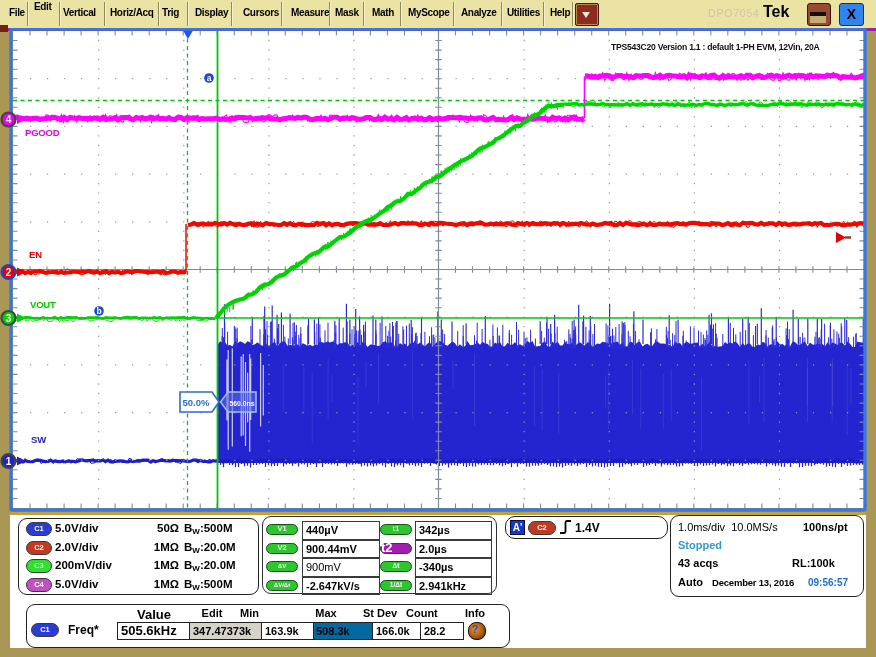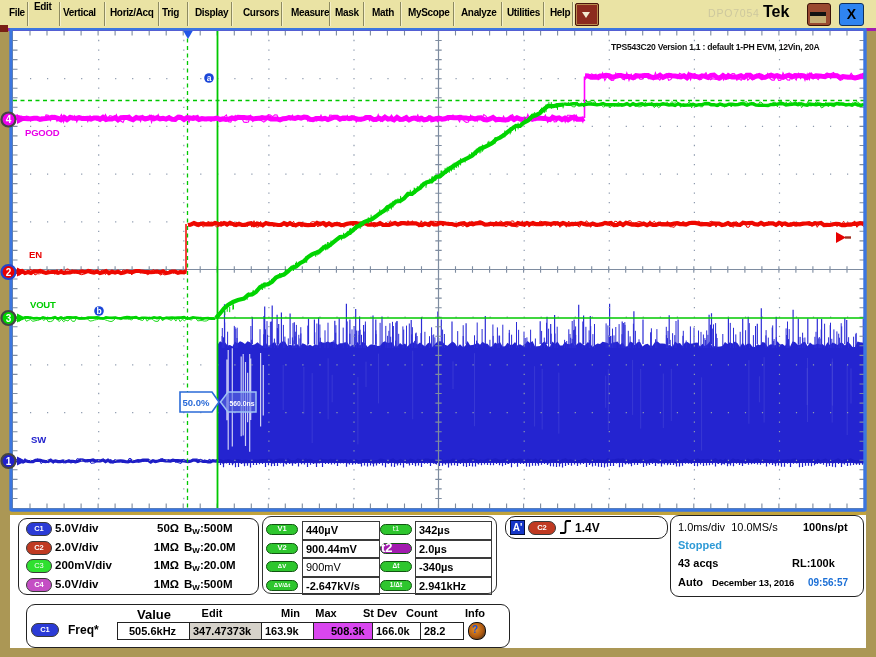--- a/index.html
+++ b/index.html
@@ -163,27 +163,27 @@
 <div style="position:absolute;left:803px;top:521px;font-size:11px;font-weight:bold">100ns/pt</div>
 <div style="position:absolute;left:678px;top:539px;font-size:11px;font-weight:bold;color:#2e9ad6">Stopped</div>
 <div style="position:absolute;left:678px;top:557px;font-size:11px;font-weight:bold">43 acqs</div>
 <div style="position:absolute;left:792px;top:557px;font-size:11px;font-weight:bold">RL:100k</div>
 <div style="position:absolute;left:678px;top:576px;font-size:11px;font-weight:bold">Auto</div>
 <div style="position:absolute;left:712px;top:577px;font-size:9.5px;letter-spacing:-0.2px;font-weight:bold">December 13, 2016</div>
 <div style="position:absolute;left:808px;top:577px;font-size:10px;font-weight:bold;color:#1b6fd6">09:56:57</div>
 <div style="position:absolute;left:26px;top:604px;width:482px;height:42px;background:#fff;border:1.5px solid #222;border-radius:9px"></div>
 <div style="position:absolute;left:124px;top:607px;width:60px;text-align:center;font-size:13px;font-weight:bold">Value</div>
 <div style="position:absolute;left:182px;top:607px;width:60px;text-align:center;font-size:11px;font-weight:bold">Edit</div>
-<div style="position:absolute;left:240px;top:607px;width:60px;text-align:right;font-size:11px;font-weight:bold">Min</div>
+<div style="position:absolute;left:240px;top:607px;width:60px;text-align:left;font-size:11px;font-weight:bold">Min</div>
 <div style="position:absolute;left:296px;top:607px;width:60px;text-align:center;font-size:11px;font-weight:bold">Max</div>
 <div style="position:absolute;left:350px;top:607px;width:60px;text-align:center;font-size:11px;font-weight:bold">St Dev</div>
 <div style="position:absolute;left:406px;top:607px;width:60px;text-align:left;font-size:11px;font-weight:bold">Count</div>
 <div style="position:absolute;left:445px;top:607px;width:60px;text-align:center;font-size:11px;font-weight:bold">Info</div>
 <div style="position:absolute;left:31px;top:623px;width:26px;height:12px;background:#2b3bd6;border:1.5px solid #3a3a3a;border-radius:12px;color:#fff;font-size:7.5px;font-weight:bold;text-align:center;line-height:11px">C1</div>
 <div style="position:absolute;left:68px;top:623px;font-size:12px;font-weight:bold">Freq*</div>
-<div style="position:absolute;left:117px;top:622px;width:71px;height:16px;border:1px solid #222;background:#fff;font-size:11px;font-weight:bold;padding-left:11px;line-height:16px">505.6kHz</div>
+<div style="position:absolute;left:117px;top:622px;width:71px;height:16px;border:1px solid #222;background:#fff;font-size:13px;font-weight:bold;padding-left:3px;line-height:16px">505.6kHz</div>
 <div style="position:absolute;left:189px;top:622px;width:71px;height:16px;border:1px solid #222;background:#d6d2ca;font-size:11px;font-weight:bold;padding-left:3px;line-height:16px">347.47373k</div>
 <div style="position:absolute;left:261px;top:622px;width:51px;height:16px;border:1px solid #222;background:#fff;font-size:11px;font-weight:bold;padding-left:3px;line-height:16px">163.9k</div>
-<div style="position:absolute;left:313px;top:622px;width:58px;height:16px;border:1px solid #222;background:#d946ef;font-size:11px;font-weight:bold;padding-left:17px;line-height:16px">508.3k</div>
+<div style="position:absolute;left:313px;top:622px;width:58px;height:16px;border:1px solid #222;background:#0369a1;font-size:11px;font-weight:bold;padding-left:2px;line-height:16px">508.3k</div>
 <div style="position:absolute;left:372px;top:622px;width:47px;height:16px;border:1px solid #222;background:#fff;font-size:11px;font-weight:bold;padding-left:3px;line-height:16px">166.0k</div>
 <div style="position:absolute;left:420px;top:622px;width:39px;height:16px;border:1px solid #222;background:#fff;font-size:11px;font-weight:bold;padding-left:3px;line-height:16px">28.2</div>
 <div style="position:absolute;left:468px;top:622px;width:16px;height:16px;border-radius:8px;background:radial-gradient(circle at 40% 40%,#e8922a 0%,#b05a10 55%,#222 100%);border:1px solid #111"></div>
 <div style="position:absolute;left:472px;top:624px;font-size:10px;font-weight:bold;color:#1b4fd6">?</div>
 
 </body></html>

